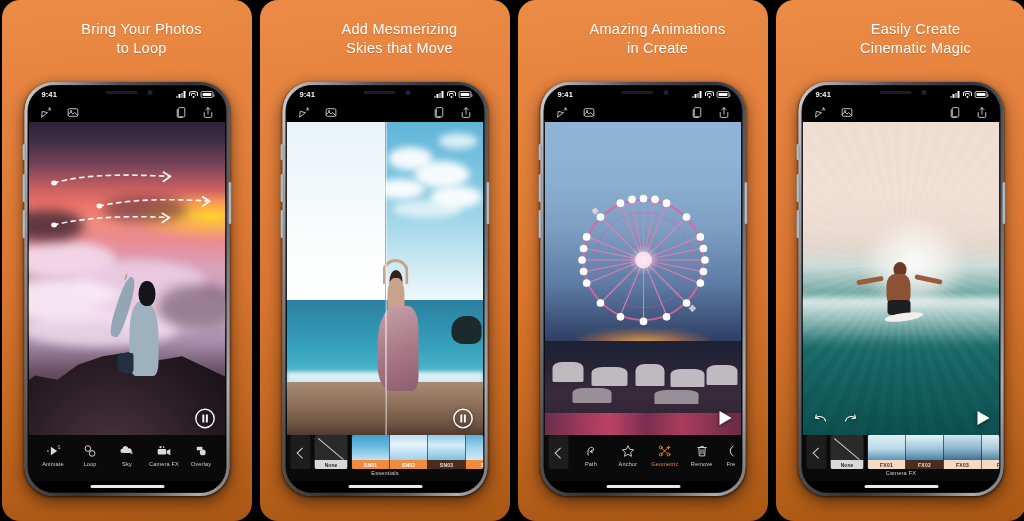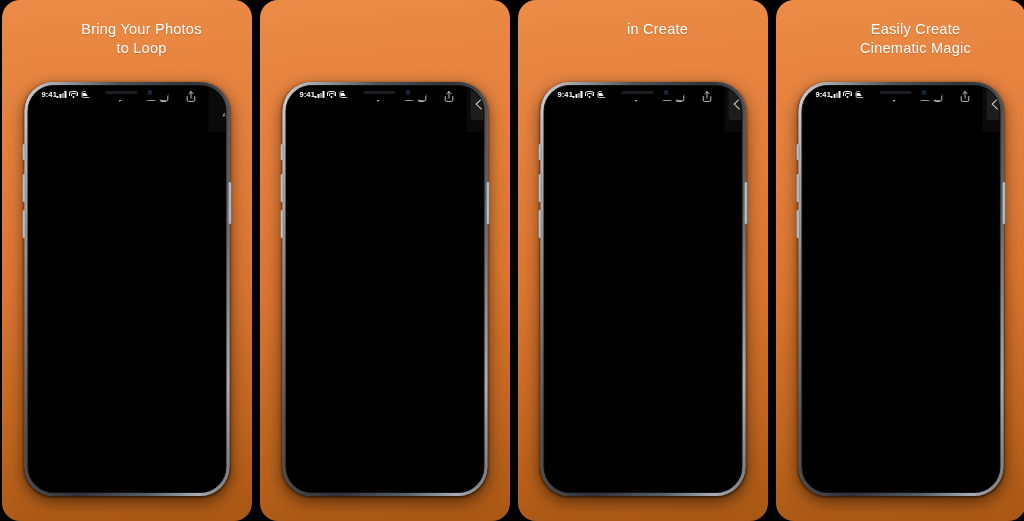--- a/index.html
+++ b/index.html
@@ -236,21 +236,21 @@
   .thumb{width:38px;height:34px;position:relative;flex:0 0 auto;overflow:hidden;}
   .thumb .tart{position:absolute;left:0;right:0;top:0;bottom:9px;}
   .thumb .tlab{position:absolute;left:0;right:0;bottom:0;height:9px;background:#f08a3c;color:#fff;font-size:5px;font-weight:700;display:flex;align-items:center;justify-content:center;letter-spacing:.2px;}
   .thumb.sel .tlab{background:#4a2d1c;color:#e7e0da;}
   .strip-title{font-size:5.6px;color:#cfcfcf;text-align:center;margin-top:1px;letter-spacing:.2px;}
 
   
   .homebar{height:11px;background:#000;display:flex;align-items:center;justify-content:center;}
   .homebar i{display:block;width:74px;height:2.6px;background:#e9e9e9;border-radius:2px;}
 
-  .screen{position:absolute;inset:0;display:flex;flex-direction:row;background:#000;}
+  .screen{position:absolute;inset:0;display:flex;flex-direction:column;background:#000;}
 </style>
 </head>
 <body>
 
 <div class="stage">
 
   <div class="panel">
     <div class="headline">
       <span>Bring Your Photos</span>
       <span>to Loop</span>
@@ -424,20 +424,24 @@
           </div>
           <div class="homebar">
               <i></i>
             </div>
         </div>
       </div>
     </div>
   </div>
 
   <div class="panel">
+    <div class="headline">
+      <span>Add Mesmerizing</span>
+      <span>Skies that Move</span>
+    </div>
 
     <div class="phone">
       <i class="btn-side btn-mute"></i>
       <i class="btn-side btn-vup"></i>
       <i class="btn-side btn-vdn"></i>
       <i class="btn-side btn-pwr"></i>
       <div class="phone-inner">
         <div class="notch">
           <span class="speaker"></span>
           <span class="cam"></span>
@@ -577,20 +581,21 @@
           <div class="homebar">
               <i></i>
             </div>
         </div>
       </div>
     </div>
   </div>
 
   <div class="panel">
     <div class="headline">
+      <span>Amazing Animations</span>
       <span>in Create</span>
     </div>
 
     <div class="phone">
       <i class="btn-side btn-mute"></i>
       <i class="btn-side btn-vup"></i>
       <i class="btn-side btn-vdn"></i>
       <i class="btn-side btn-pwr"></i>
       <div class="phone-inner">
         <div class="notch">

